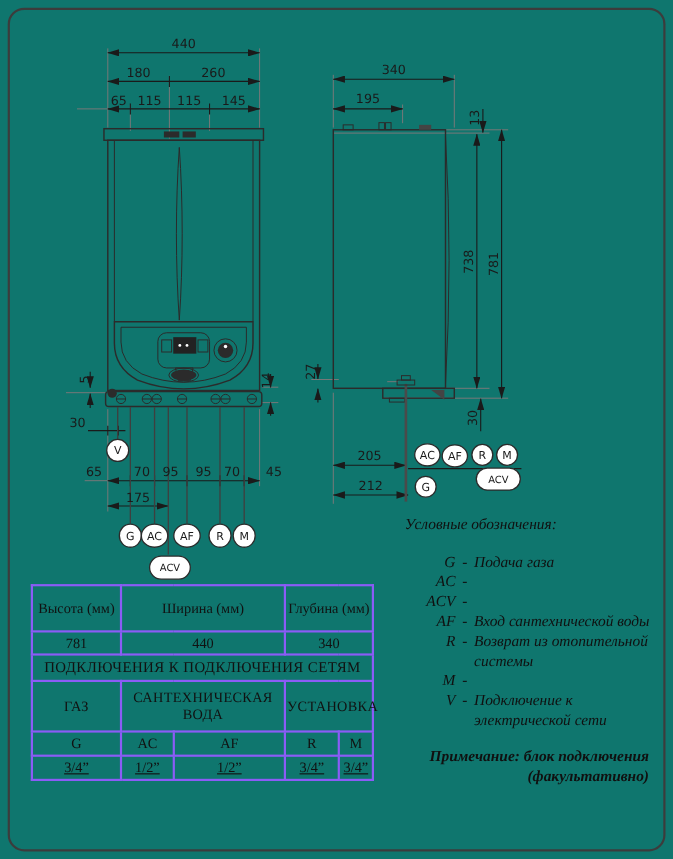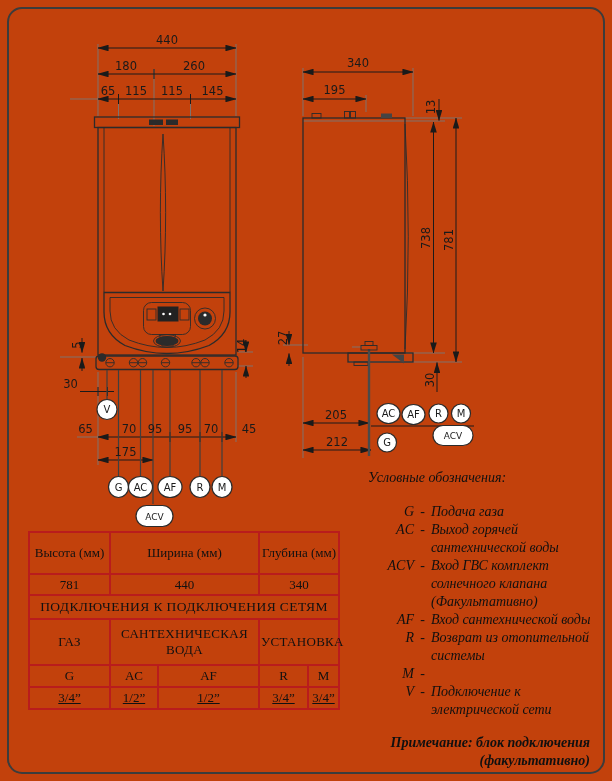--- a/index.html
+++ b/index.html
@@ -1,35 +1,35 @@
 <!DOCTYPE html>
 <html><head>
 <meta charset="utf-8">
 <style>
   html,body{margin:0;padding:0;background:#e8e8e8;}
-  .page{position:relative;width:612px;height:781px;background:#c2410c;overflow:hidden;
+  .page{position:relative;width:612px;height:781px;background:#0f766e;overflow:hidden;
         font-family:"Liberation Sans",sans-serif;}
   .frame{position:absolute;inset:7px;border:2px solid #3c3c3c;border-radius:15px;pointer-events:none;}
   svg{position:absolute;left:0;top:0;}
   svg .draw{stroke:#2b2b2b;stroke-width:1.3;fill:none;}
   svg .thin{stroke:#2b2b2b;stroke-width:0.9;fill:none;}
   svg .ext{stroke:#787878;stroke-width:0.9;fill:none;}
   svg .diml{stroke:#1a1a1a;stroke-width:1;fill:none;}
   svg .tick{stroke:#1a1a1a;stroke-width:1;}
   svg .pipe{stroke:#3f3f3f;stroke-width:1.2;fill:none;}
   svg .gaspipe{stroke:#4a4a4a;stroke-width:2.4;fill:none;}
   svg text{font-family:"DejaVu Sans",sans-serif;font-size:11.5px;fill:#1a1a1a;}
   svg text.dimt{text-anchor:middle;}
   svg text.lbl{text-anchor:middle;font-size:10px;}
   svg text.lbls{text-anchor:middle;font-size:9px;}
   svg .bubble{stroke:#2b2b2b;stroke-width:1.2;fill:#fff;}
   
   .spec{position:absolute;left:28px;top:531px;width:310px;border-collapse:collapse;
         table-layout:fixed;font-family:"Liberation Serif",serif;font-size:13px;color:#111;}
-  .spec td{border:2px solid #b91c1c;text-align:center;vertical-align:middle;padding:1px 1px;line-height:1.2;}
+  .spec td{border:2px solid #8b5cf6;text-align:center;vertical-align:middle;padding:1px 1px;line-height:1.2;}
   .spec .r-head td{height:38px;}
   .spec .r-val td{height:17px;}
   .spec .r-sec td{height:20px;font-size:13.5px;letter-spacing:.4px;}
   .spec .r-grp td{height:42px;letter-spacing:.3px;}
   .spec .r-code td{height:18px;}
   .spec .r-size td{height:18px;text-decoration:underline;}
   
   .legend{position:absolute;left:368px;top:469px;width:234px;
           font-family:"Liberation Serif",serif;font-style:italic;font-size:14px;
           line-height:18px;color:#101010;}
@@ -289,29 +289,24 @@
 <div class="legend">
   <div class="lg-title">Условные обозначения:</div>
   <div class="lg-item">
     <span class="lg-code">G</span>
     <span class="lg-dash">-</span>
     <span class="lg-desc">Подача газа</span>
   </div>
   <div class="lg-item">
     <span class="lg-code">AC</span>
     <span class="lg-dash">-</span>
-    <span class="lg-desc">Выход горячей
-сантехнической воды</span>
   </div>
   <div class="lg-item">
     <span class="lg-code">ACV</span>
     <span class="lg-dash">-</span>
-    <span class="lg-desc">Вход ГВС комплект
-солнечного клапана
-(Факультативно)</span>
   </div>
   <div class="lg-item">
     <span class="lg-code">AF</span>
     <span class="lg-dash">-</span>
     <span class="lg-desc">Вход сантехнической воды</span>
   </div>
   <div class="lg-item">
     <span class="lg-code">R</span>
     <span class="lg-dash">-</span>
     <span class="lg-desc">Возврат из отопительной

